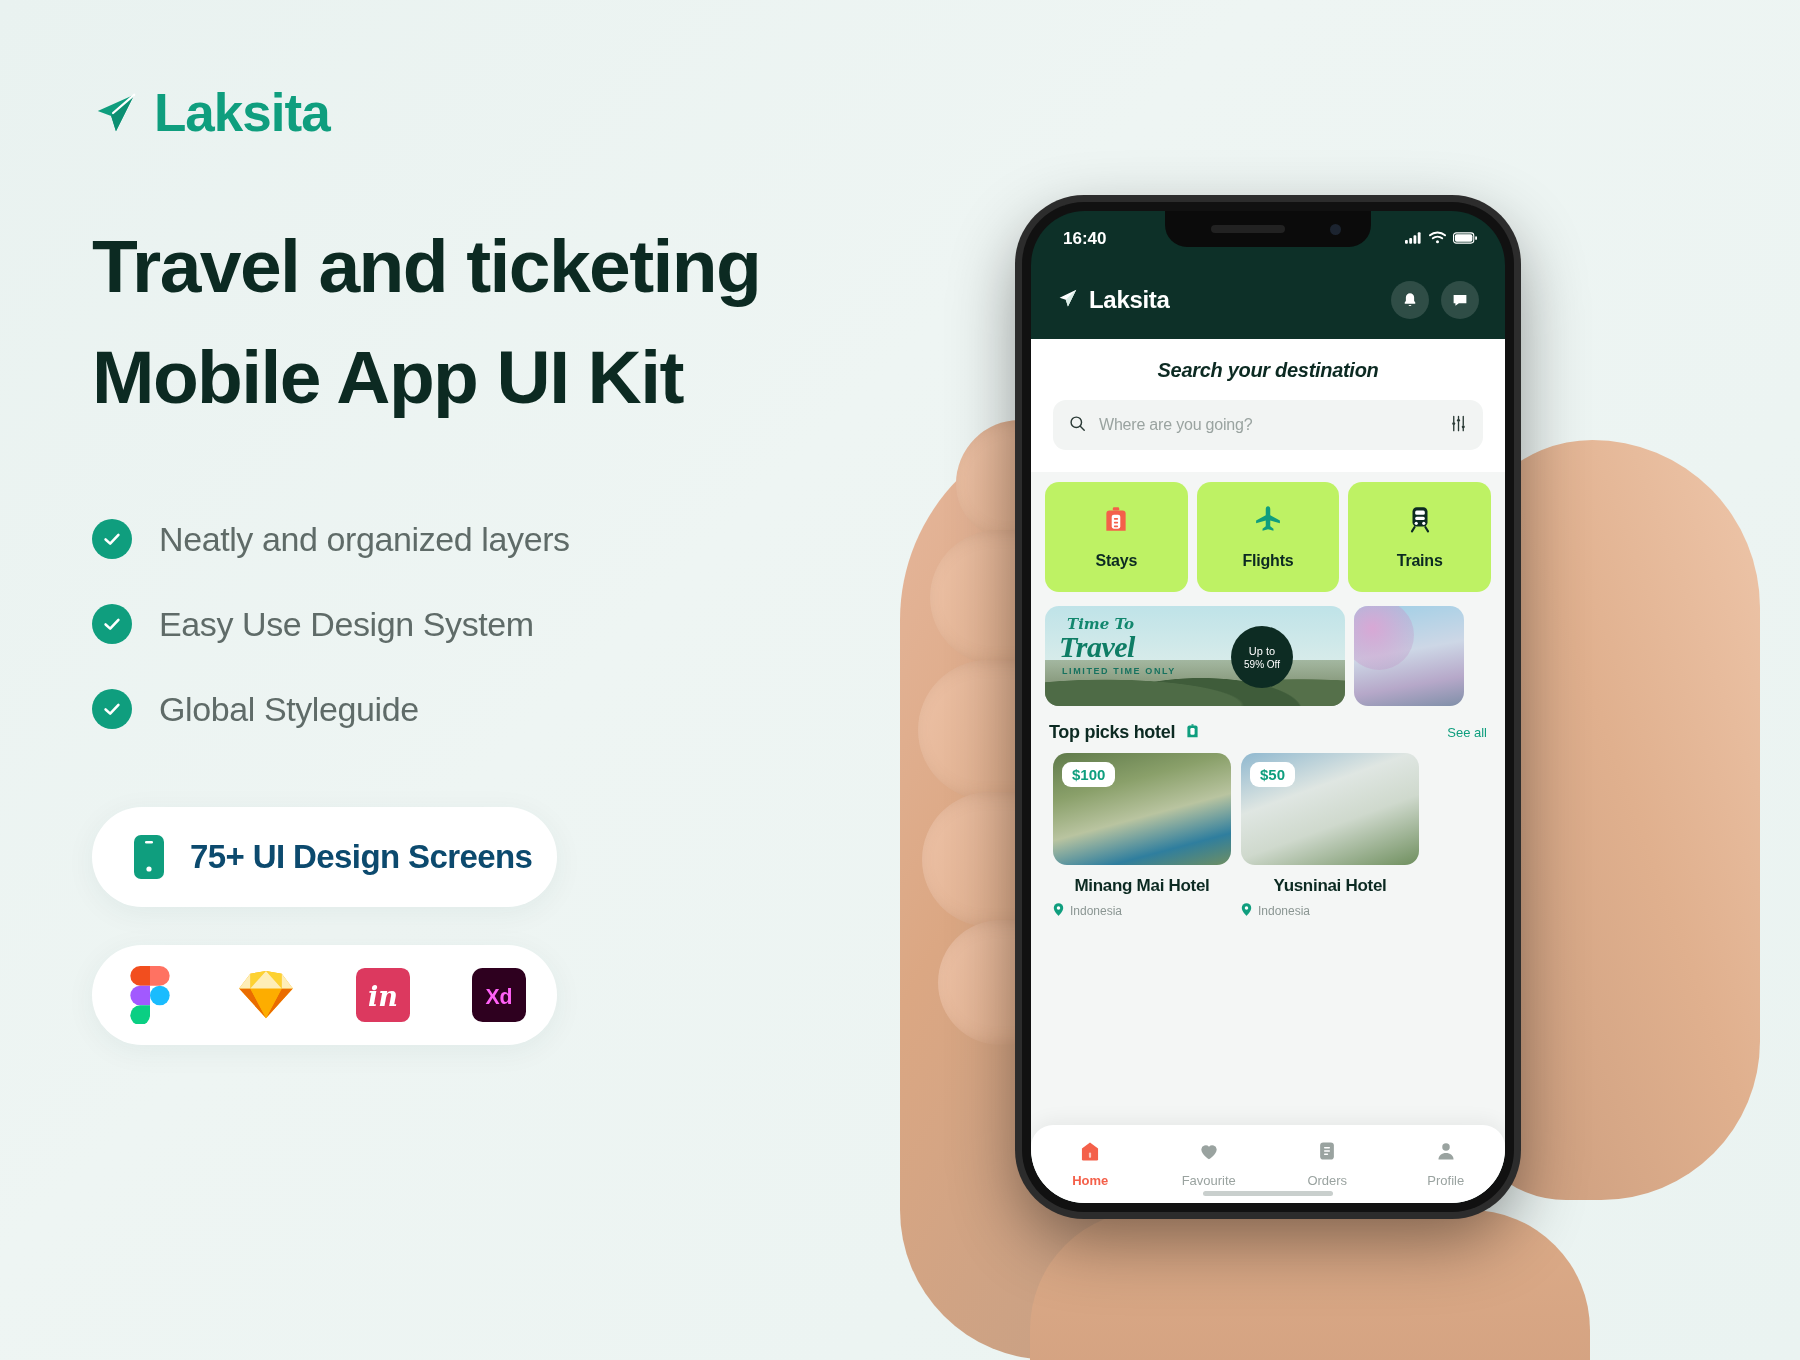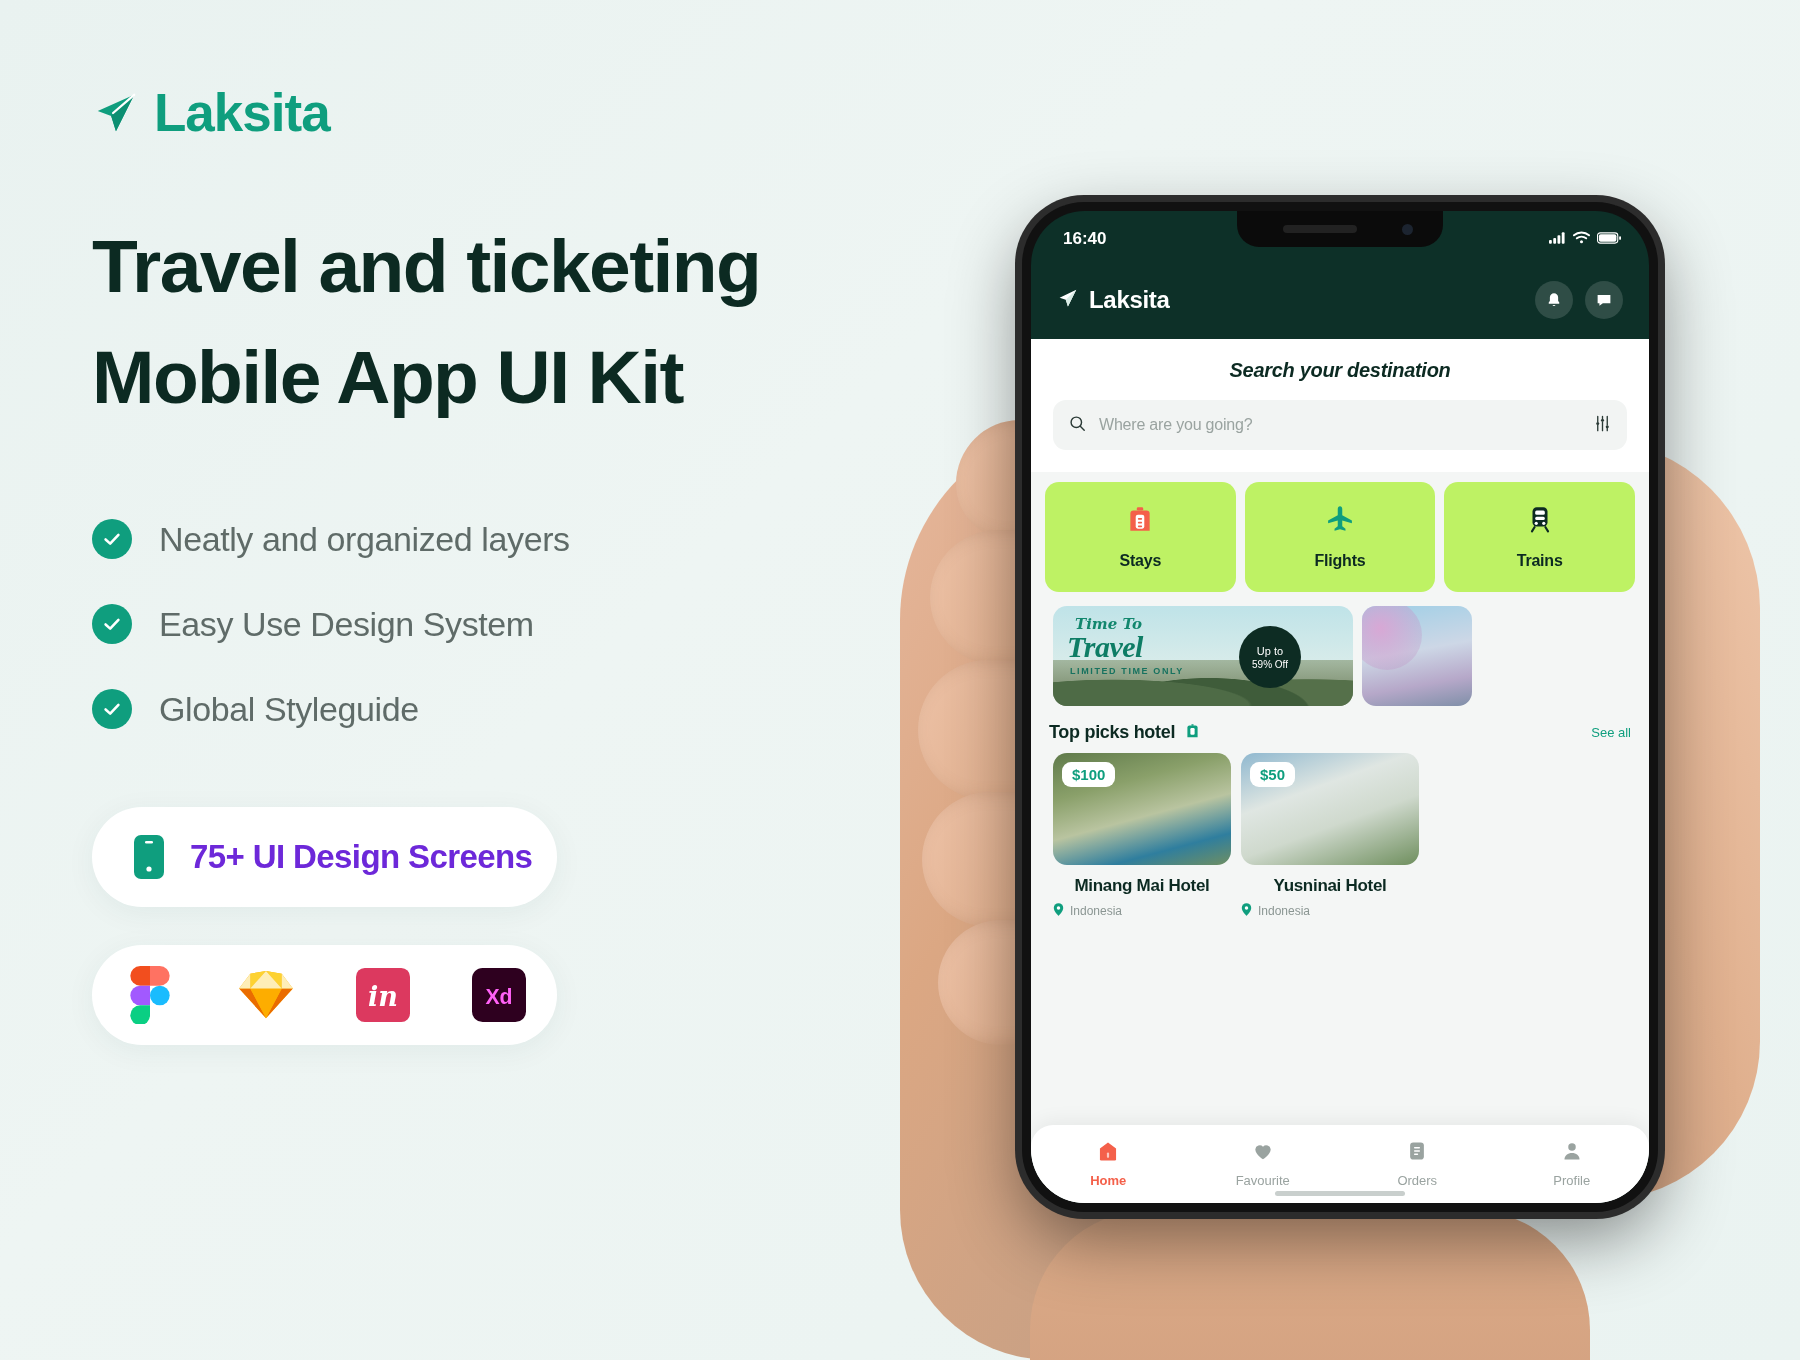--- a/index.html
+++ b/index.html
@@ -51,21 +51,21 @@
     margin-top: 78px;
     width: 465px; height: 100px;
     background: #ffffff;
     border-radius: 50px;
     display: flex; align-items: center;
     padding-left: 42px; gap: 26px;
     box-shadow: 0 6px 30px rgba(20,70,60,0.06);
   }
   .screens-icon { width: 30px; height: 44px; flex: 0 0 auto; }
   .screens-label {
-    font-size: 33px; font-weight: 700; color: #6d28d9; letter-spacing: -0.6px; text-align: right;
+    font-size: 33px; font-weight: 700; color: #0c4a6e; letter-spacing: -0.6px; text-align: right;
   }
 
   .tools-pill {
     margin-top: 38px;
     width: 465px; height: 100px;
     background: #ffffff;
     border-radius: 50px;
     display: flex; align-items: center; justify-content: space-around;
     box-shadow: 0 6px 30px rgba(20,70,60,0.06);
   }
@@ -74,21 +74,21 @@
   
   .right { position: absolute; right: 0; top: 0; width: 940px; height: 1360px; }
 
   .hand {
     position: absolute; left: 0; top: 120px; width: 940px; height: 1240px;
   }
 
   .phone {
     position: absolute;
     left: 162px; top: 82px;
-    width: 636px; height: 1010px;
+    width: 492px; height: 1010px;
     background: #111;
     border-radius: 62px;
     box-shadow: 0 0 0 7px #2c2c2c, 0 26px 70px rgba(0,0,0,0.45);
     overflow: hidden;
   }
   .screen {
     position: absolute; inset: 9px;
     border-radius: 54px;
     background: #0d3028;
     overflow: hidden;
@@ -151,21 +151,21 @@
   .search-ph { flex: 1; font-size: 16px; color: #9aa3a0; letter-spacing: -0.2px; }
 
   .cats { display: flex; gap: 9px; padding: 10px 14px 14px; background: #f4f6f5; }
   .cat {
     flex: 1; background: #bef264; border-radius: 14px;
     height: 110px; display: flex; flex-direction: column;
     align-items: center; justify-content: center; gap: 14px;
   }
   .cat-label { font-size: 16px; font-weight: 600; color: #0c2a22; letter-spacing: -0.2px; }
 
-  .promo-row { display: flex; gap: 9px; padding: 0 0 0 22px; overflow: hidden; }
+  .promo-row { display: flex; gap: 9px; padding: 0 0 0 14px; overflow: hidden; }
   .promo {
     width: 300px; height: 100px; flex: 0 0 auto; border-radius: 14px;
     position: relative; overflow: hidden;
     background: linear-gradient(180deg,#bfe3e8 0%,#d9ecea 60%,#cfe3da 100%);
   }
   .promo .hills {
     position: absolute; left: 0; right: 0; bottom: 0; height: 46px;
     background:
       radial-gradient(ellipse at 20% 100%, #4e6b46 0%, #4e6b46 40%, transparent 41%),
       radial-gradient(ellipse at 52% 110%, #3f5c3a 0%, #3f5c3a 45%, transparent 46%),

